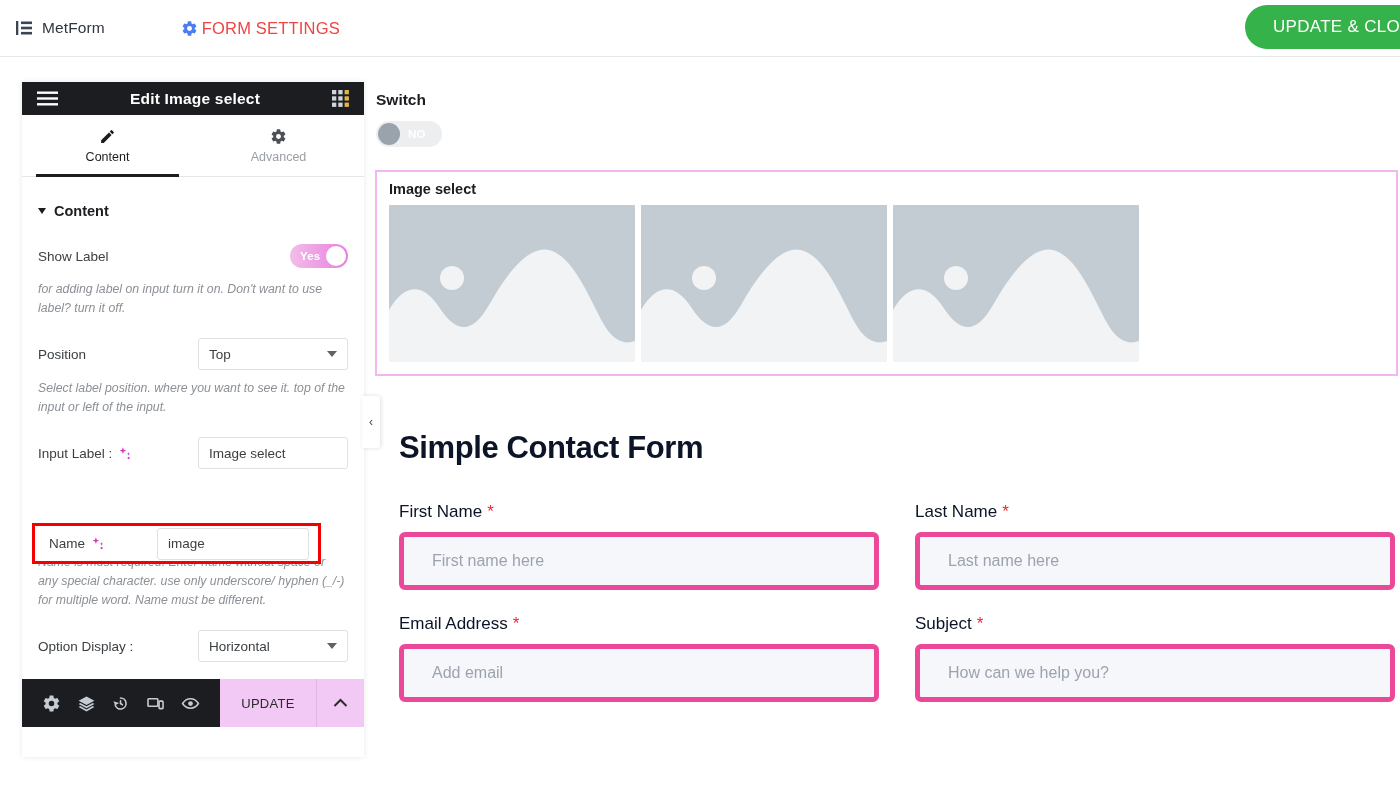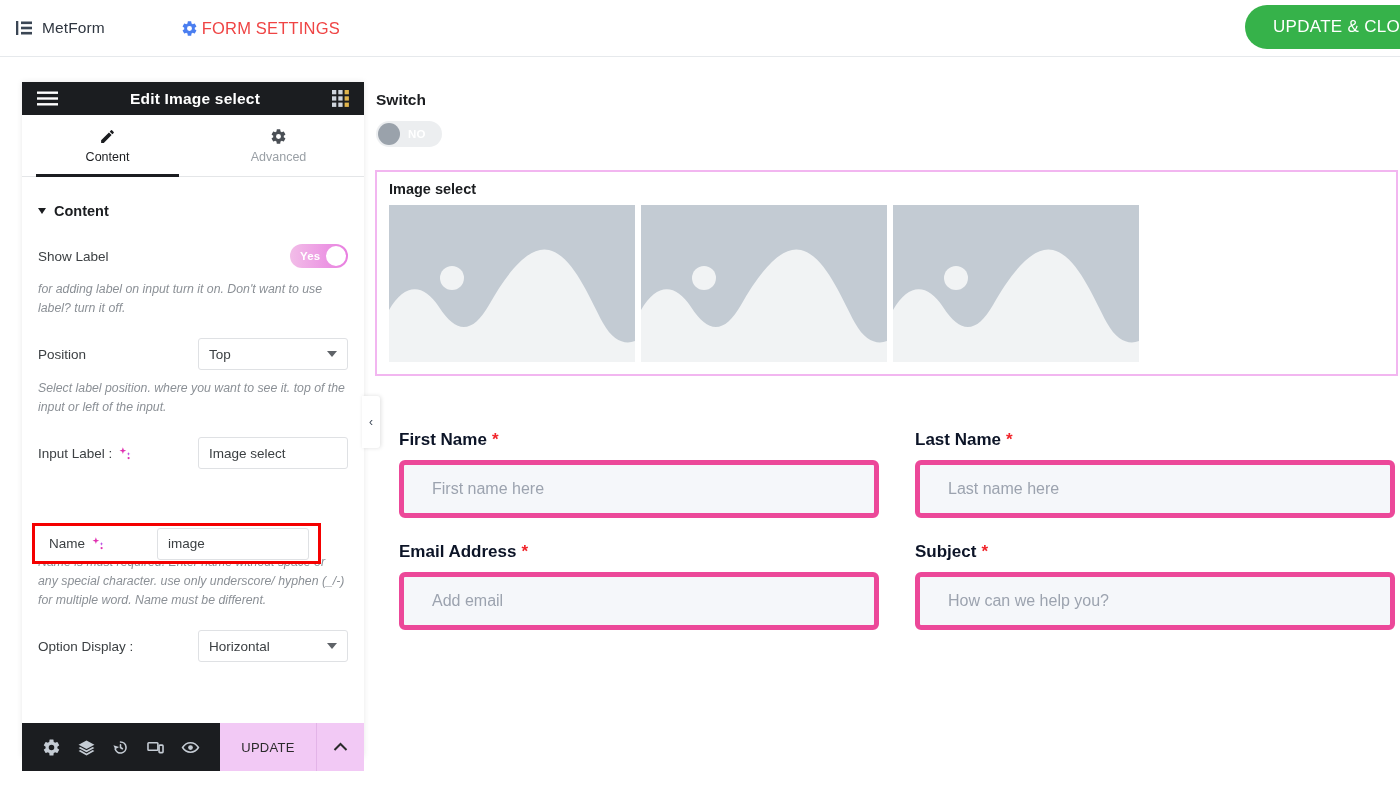--- a/index.html
+++ b/index.html
@@ -116,21 +116,21 @@
   #name-highlight{
     position:absolute; left:32px; top:523px; width:289px; height:41px;
     border:3px solid #f40000; background:#fff; z-index:6;
     display:flex; align-items:center; justify-content:space-between;
     padding:0 9px 0 14px;
   }
   #name-highlight .text-input{ width:152px; }
 
   
   #panel-footer{
-    position:absolute; left:22px; top:723px; width:342px; height:48px;
+    position:absolute; left:22px; top:679px; width:342px; height:48px;
     display:flex; z-index:5;text-align:center;
   }
   #footer-icons{
     flex:1; background:#1b1d20; display:flex; align-items:center;
     justify-content:space-around; padding:0 12px;
   }
   #footer-icons svg{ width:19px; height:19px; display:block; cursor:pointer; }
   #update-btn{
     width:96px; background:#f2c9f5; color:#2b2b2b; font-size:13px;
     display:flex; align-items:center; justify-content:center; cursor:pointer;
@@ -178,21 +178,21 @@
   
   #form-area{ position:absolute; left:25px; top:360px; width:996px; }
   #form-title{
     font-size:31px; font-weight:bold; color:#0c1427; letter-spacing:-.4px;
     margin-bottom:36px;
   }
   .form-grid{ display:flex; gap:36px; }
   .form-col{ flex:1; }
   .field{ margin-bottom:24px; }
   .field-label{
-    font-size:17px; font-weight:bold; color:#0c1427; margin-bottom:10px;
+    font-size:17px; font-weight:normal; color:#0c1427; margin-bottom:10px;
     display:flex; align-items:center; gap:5px;
   }
   .req{ color:#f1252b; font-size:17px; }
   .field-input{
     width:100%; height:58px; background:#f5f7fa; border:5px solid #ec4899;
     border-radius:6px; padding:0 28px; font-size:16px; color:#0c1427;
     font-family:"Liberation Sans", sans-serif; outline:none;
   }
   .field-input::placeholder{ color:#9ca3af; }
 </style>
@@ -410,20 +410,21 @@
         <svg viewBox="0 0 246 157" preserveAspectRatio="none">
           <rect width="246" height="157" fill="#c3cbd3"></rect>
           <circle cx="63" cy="73" r="12" fill="#f1f3f4"></circle>
           <path d="M0 105 C16 78 34 78 50 102 C68 130 84 128 100 100 C118 68 140 40 160 45 C184 51 200 92 214 118 C224 136 236 140 246 136 L246 157 L0 157 Z" fill="#f1f3f4"></path>
         </svg>
       </div>
     </div>
   </div>
 
   <div id="form-area">
+    <div id="form-title">Simple Contact Form</div>
 
     <div class="form-grid">
       <div class="form-col">
         <div class="field">
           <div class="field-label">
             <span>First Name</span>
             <span class="req">*</span>
           </div>
           <input class="field-input" type="text" placeholder="First name here" style="">
         </div>

